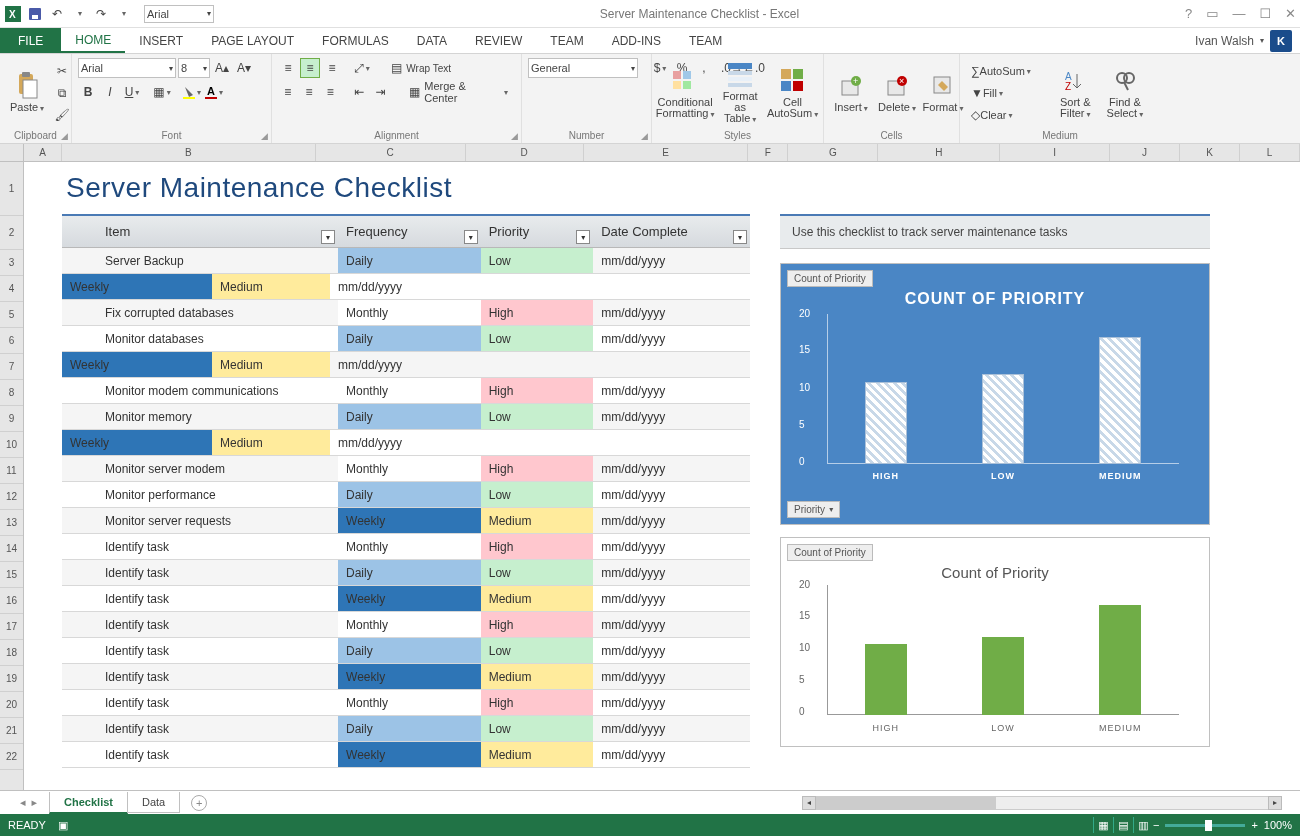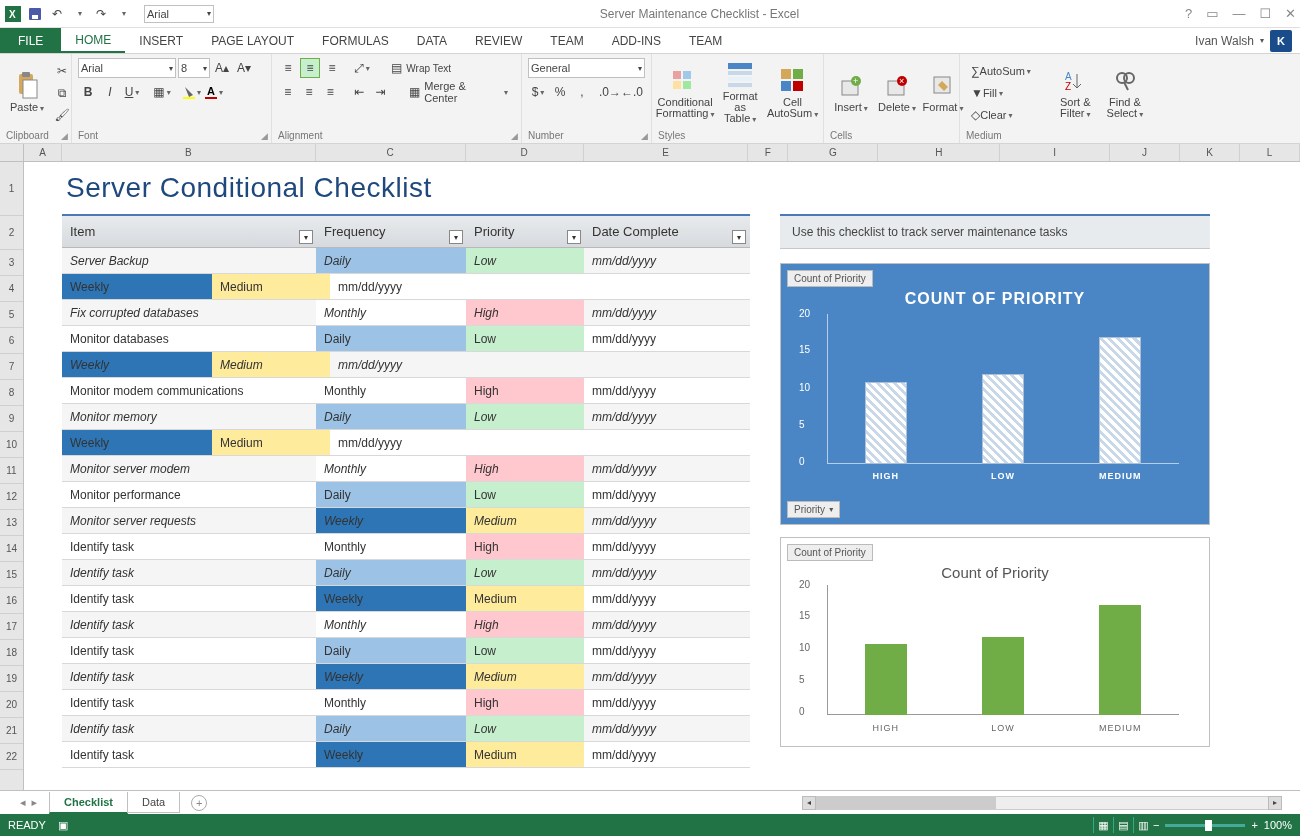--- a/index.html
+++ b/index.html
@@ -18,21 +18,21 @@
 .ribtabs { height: 26px; display: flex; align-items: stretch; border-bottom: 1px solid #d4d4d4; background: #fff; }
 .ribtabs .file { background: #217346; color: #fff; padding: 0 18px; display: flex; align-items: center; font-size: 12px; cursor: pointer; }
 .ribtabs .tab { padding: 0 14px; display: flex; align-items: center; font-size: 12px; color: #444; cursor: pointer; }
 .ribtabs .tab.active { color: #217346; border-bottom: 2px solid #217346; font-weight: normal; }
 .ribtabs .user { margin-left: auto; display: flex; align-items: center; gap: 6px; padding-right: 8px; font-size: 12px; color: #555; }
 .ribtabs .user .avatar { width: 22px; height: 22px; background: #1a4c8b; color: #fff; border-radius: 2px; display: flex; align-items: center; justify-content: center; font-size: 11px; font-weight: bold; }
 
 
 .ribbon { height: 90px; background: #f3f3f3; display: flex; border-bottom: 1px solid #d4d4d4; }
 .rgroup { border-right: 1px solid #e0e0e0; display: flex; flex-direction: column; padding: 4px 6px 2px; position: relative; }
-.rgroup .glabel { text-align: left; font-size: 10px; color: #777; margin-top: auto; padding-top: 2px; }
+.rgroup .glabel { text-align: center; font-size: 10px; color: #777; margin-top: auto; padding-top: 2px; }
 .rgroup .dlaunch { position: absolute; right: 3px; bottom: 2px; font-size: 9px; color: #999; cursor: pointer; }
 .rgroup .top { display: flex; gap: 4px; flex: 1; }
 .vbtn { display: flex; flex-direction: column; align-items: center; justify-content: center; padding: 2px 6px; cursor: pointer; min-width: 42px; }
 .vbtn .big { width: 28px; height: 28px; display: flex; align-items: center; justify-content: center; }
 .vbtn .lbl { font-size: 11px; color: #444; margin-top: 2px; line-height: 11px; text-align: center; }
 .mini { display: flex; flex-direction: column; gap: 2px; justify-content: center; }
 .mini .row { display: flex; gap: 2px; align-items: center; }
 .sbtn { width: 20px; height: 20px; display: flex; align-items: center; justify-content: center; cursor: pointer; border: 1px solid transparent; font-size: 12px; }
 .combo { border: 1px solid #c0c0c0; background: #fff; height: 20px; font-size: 11px; display: flex; align-items: center; padding: 0 2px; justify-content: space-between; }
 .wide { min-width: 110px; justify-content: space-between; }
@@ -50,23 +50,23 @@
 .colhdrs .ch { border-right: 1px solid #d0d0d0; display: flex; align-items: center; justify-content: center; font-size: 10px; color: #555; cursor: pointer; }
 
 .content { position: relative; height: 628px; overflow: hidden; }
 .doc-title { position: absolute; left: 42px; top: 10px; font-size: 28px; color: #1f497d; font-family: Arial; font-weight: normal; letter-spacing: 0.5px; }
 
 .tbl { position: absolute; left: 38px; top: 52px; width: 688px; }
 .tbl .thead { display: flex; background: linear-gradient(to bottom, #e8ebed, #d6dade); border-top: 2px solid #4a7ab5; border-bottom: 1px solid #b8b8b8; height: 34px; }
 .tbl .thead .th { display: flex; align-items: center; padding: 0 8px; font-size: 13px; color: #333; position: relative; }
 .tbl .thead .th .fdrop { position: absolute; right: 3px; bottom: 3px; width: 14px; height: 14px; border: 1px solid #888; background: #fff; font-size: 8px; display: flex; align-items: center; justify-content: center; cursor: pointer; }
 .tbl .tr { display: flex; height: 26px; border-bottom: 1px solid #d8d8d8; }
-.tbl .tr.alt { background: #f5f5f5; font-style: italic; }
+.tbl .tr.alt { background: #f5f5f5; }
 .tbl .td { display: flex; align-items: center; padding: 0 8px; font-size: 12px; color: #333; }
-.c-item { width: 254px; }
+.c-item { width: 254px; margin-left: 35px; }
 .c-freq { width: 150px; }
 .c-prio { width: 118px; }
 .c-date { width: 165px; }
 
 .freq-daily { background: #9cc3e6; color: #1f3864; }
 .freq-weekly { background: #2e75b6; color: #fff; }
 .freq-monthly { background: #fff; }
 
 .pri-low { background: #c6efce; color: #006100; }
 .pri-med { background: #ffeb9c; color: #9c5700; }
@@ -262,21 +262,21 @@
         <span class="sbtn">⇥</span>
         <span style="width:8px"></span>
         <span class="sbtn drop" style="width:auto;padding:0 6px;gap:4px">▦ <span style="font-size:11px">Merge &amp; Center</span></span>
       </div>
     </div>
     <div class="glabel">Alignment</div>
     <span class="dlaunch">◢</span>
   </div>
 
   <div class="rgroup" style="width:130px">
-    <div class="top" style="flex-direction:column;gap:4px">
+    <div class="top" style="gap:12px">
       <div class="combo wide">
           <span>General</span>
           <span style="font-size:8px">▾</span>
         </div>
       <div style="display:flex;gap:2px">
         <span class="sbtn drop">$</span>
         <span class="sbtn">%</span>
         <span class="sbtn">,</span>
         <span style="width:4px"></span>
         <span class="sbtn">.0→</span>
@@ -441,21 +441,21 @@
         <div class="ch" style="width: 165px;">E</div>
         <div class="ch" style="width: 40px;">F</div>
         <div class="ch" style="width: 90px;">G</div>
         <div class="ch" style="width: 122px;">H</div>
         <div class="ch" style="width: 110px;">I</div>
         <div class="ch" style="width: 70px;">J</div>
         <div class="ch" style="width: 60px;">K</div>
         <div class="ch" style="width: 60px;">L</div>
       </div>
     <div class="content">
-      <div class="doc-title">Server Conditional Checklist</div>
+      <div class="doc-title">Server Maintenance Checklist</div>
 
       <div class="tbl">
         <div class="thead">
           <div class="th c-item">
               <span>Item</span>
               <span class="fdrop">▾</span>
             </div>
           <div class="th c-freq">
               <span>Frequency</span>
               <span class="fdrop">▾</span>

